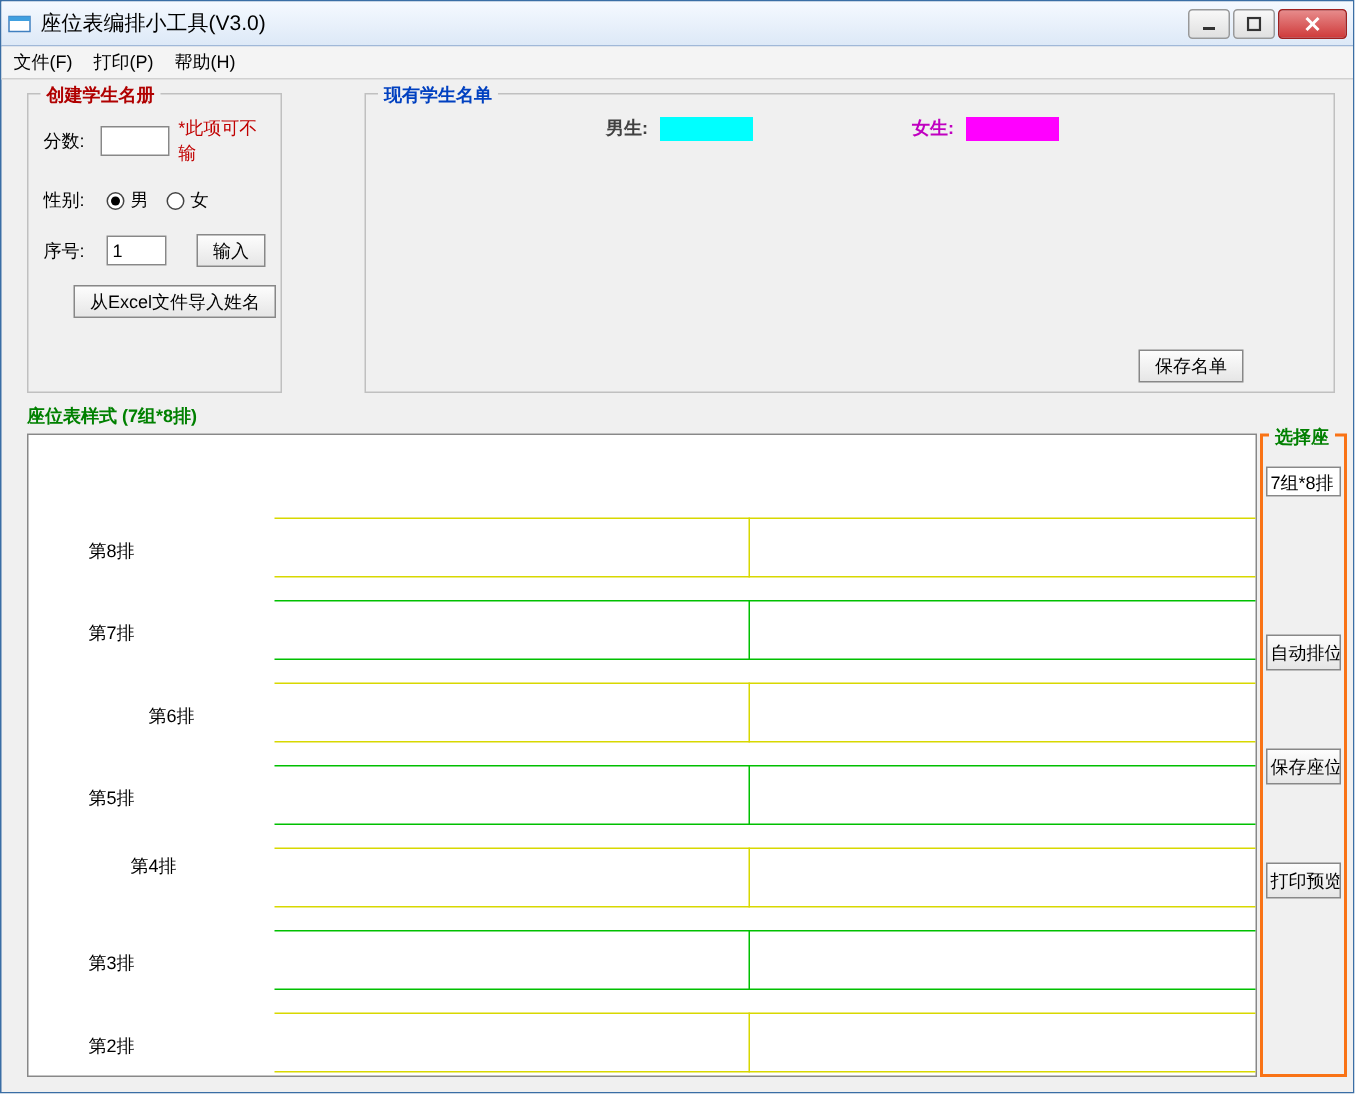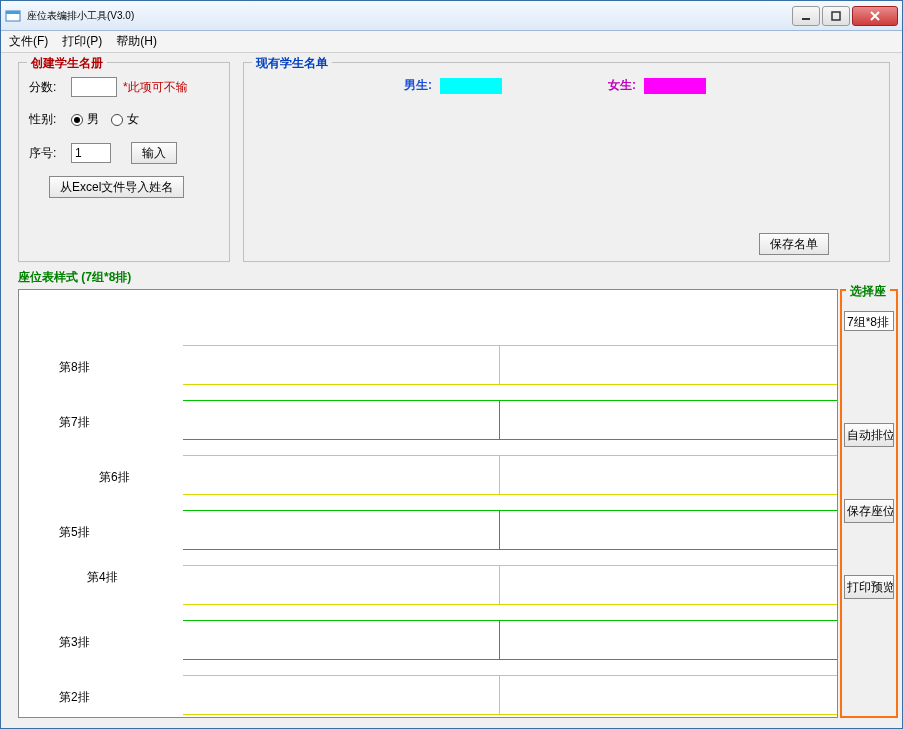--- a/index.html
+++ b/index.html
@@ -2,55 +2,55 @@
 <html><head>
 <meta charset="utf-8">
 <style>
 * { box-sizing: border-box; margin: 0; padding: 0; font-family: "Microsoft YaHei", SimSun, sans-serif; font-size: 12px; }
 body { background: #fff; width: 903px; height: 729px; overflow: hidden; }
 
 
 .window { border: 1px solid #3a6ea5; width: 903px; height: 729px; background: #f0f0f0; position: relative; }
 .titlebar { height: 30px; background: linear-gradient(#f5f9ff, #dde9f7); border-bottom: 1px solid #a0b8d8; display: flex; align-items: center; padding: 0 4px; }
 .titlebar .app-icon { width: 16px; height: 16px; margin-right: 6px; display: inline-block; }
-.titlebar .title-text { flex: 1; font-size: 10px; color: #000; }
+.titlebar .title-text { flex: 1; font-size: 14px; color: #000; }
 .win-controls { display: flex; gap: 2px; }
 .win-btn { width: 28px; height: 20px; border: 1px solid #999; background: linear-gradient(#f8f8f8,#e0e0e0); border-radius: 3px; display: flex; align-items: center; justify-content: center; cursor: pointer; }
 .win-btn.close-btn { width: 46px; background: linear-gradient(#e78b8b,#cf3b3b); border-color: #a02020; }
 .win-btn svg { display: block; }
 
 
 .menubar { height: 22px; background: #f4f4f4; border-bottom: 1px solid #d0d0d0; display: flex; align-items: center; padding: 0 8px; gap: 14px; }
 .menu-item { cursor: pointer; }
 
 
 .client { position: absolute; top: 53px; left: 2px; right: 2px; bottom: 2px; background: #f0f0f0; }
 
 
 .fieldset { position: absolute; border: 1px solid #c0c0c0; background: #f0f0f0; }
 .fieldset > .legend { position: absolute; top: -8px; left: 8px; background: #f0f0f0; padding: 0 4px; font-weight: bold; }
 .legend.red { color: #b00000; }
 .legend.blue { color: #0040c0; }
 
 
-.roster { left: 15px; top: 8px; width: 212px; height: 200px; }
+.roster { left: 15px; top: 8px; width: 170px; height: 200px; }
 .row { display: flex; align-items: center; margin: 14px 10px 0 10px; }
 .row-label { width: 42px; text-align: left; }
 .text-input { height: 20px; border: 1px solid #888; background: #fff; padding: 0 3px; }
 .radio-wrap { display: inline-flex; align-items: center; margin-right: 12px; cursor: pointer; }
 .radio-wrap span.dot { width: 12px; height: 12px; border: 1px solid #444; border-radius: 50%; margin-right: 4px; display: inline-flex; align-items: center; justify-content: center; background: #fff; }
 .radio-wrap.sel span.dot::after { content: ""; width: 6px; height: 6px; border-radius: 50%; background: #000; display: block; }
 .note-red { color: #c00000; margin-left: 6px; }
 .std-btn { height: 22px; border: 1px solid #888; background: linear-gradient(#fdfdfd,#e6e6e6); padding: 0 10px; cursor: pointer; }
 .import-btn { margin: 12px 0 0 30px; }
 
 
 .student-list { left: 240px; top: 8px; right: 10px; height: 200px; }
 .legend-box { position: absolute; top: 14px; left: 160px; display: flex; align-items: center; gap: 8px; }
-.legend-label-m { color: #1d4ed8; font-weight: bold; }
+.legend-label-m { color: #404040; font-weight: bold; }
 .legend-label-f { color: #c000c0; font-weight: bold; }
 .color-sw { width: 62px; height: 16px; display: inline-block; }
 .sw-cyan { background: #00ffff; }
 .sw-magenta { background: #ff00ff; }
 .student-list .list-body { position: absolute; top: 40px; left: 10px; right: 10px; bottom: 36px; background: #f0f0f0; }
 .save-list-btn { position: absolute; right: 60px; bottom: 6px; }
 
 
 .seat-style-label { position: absolute; left: 15px; top: 215px; color: #008000; font-weight: bold; }
 

